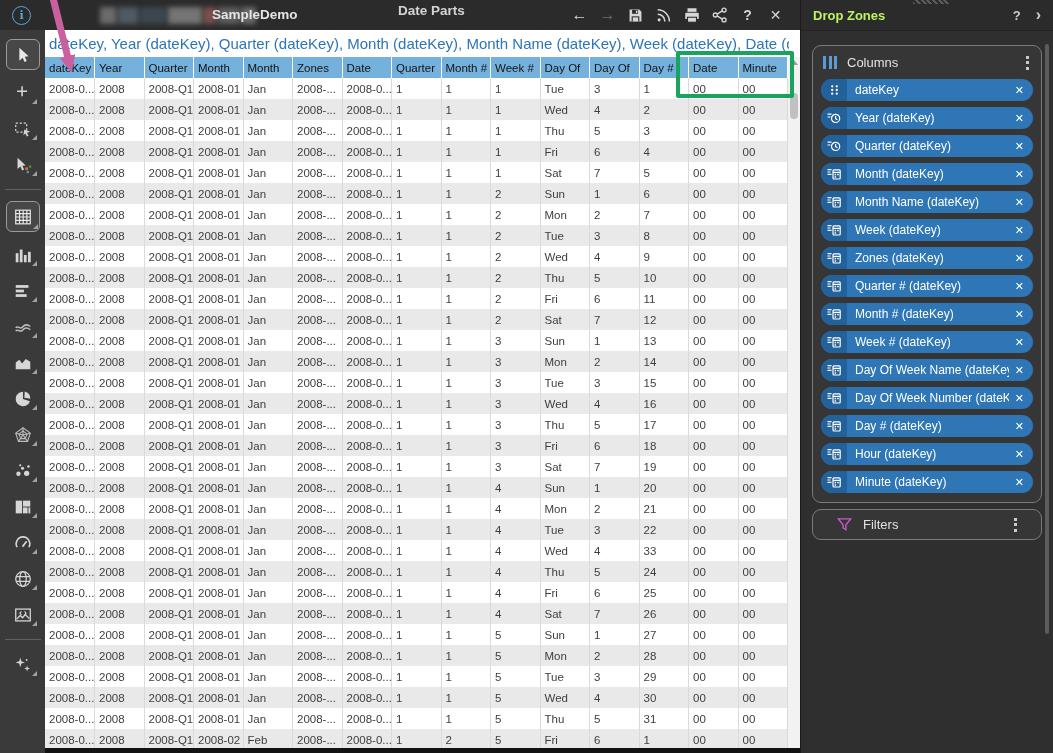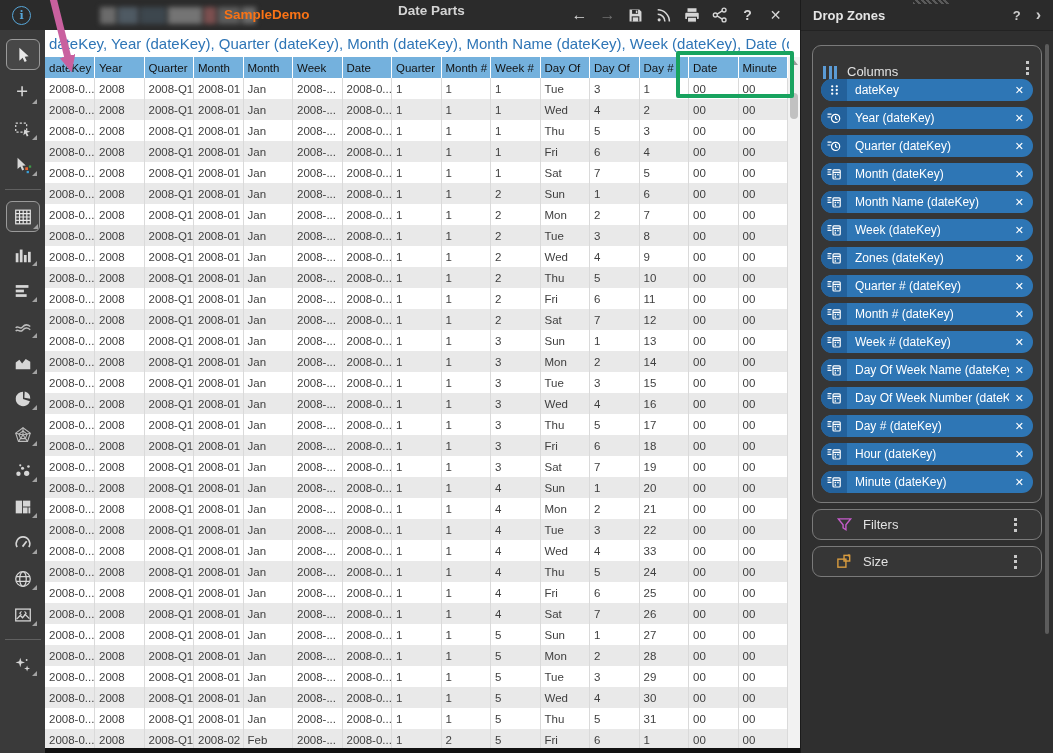--- a/index.html
+++ b/index.html
@@ -5,21 +5,21 @@
   html,body{margin:0;padding:0;background:#1e1e1e;}
   .app{position:relative;width:1053px;height:753px;overflow:hidden;background:#ffffff;
        font-family:"Liberation Sans",sans-serif;-webkit-font-smoothing:antialiased;}
 
   
   .topbar{position:absolute;left:0;top:0;width:800px;height:30px;background:#2b2b2b;color:#d8d8d8;z-index:6;}
   .info-badge{position:absolute;left:12px;top:6px;width:17px;height:17px;border:1.6px solid #57a6d8;border-radius:50%;
               color:#57a6d8;font-size:11px;font-weight:700;text-align:center;line-height:17px;font-family:"DejaVu Serif",serif;}
   .blurstrip{position:absolute;left:100px;top:7px;display:flex;gap:2px;filter:blur(2.5px);}
   .blurstrip span{height:17px;display:inline-block;}
-  .doc-title{position:absolute;left:224px;top:7px;font-size:13.5px;font-weight:600;color:#f97316;}
+  .doc-title{position:absolute;left:212px;top:7px;font-size:13.5px;font-weight:600;color:#e5e5e5;}
   .page-tab{position:absolute;left:398px;top:3px;font-size:13.5px;font-weight:600;color:#d4d4d4;text-align:center;}
   .tb-icons{position:absolute;left:570px;top:0;height:30px;display:flex;align-items:center;gap:9px;}
   .tb-ic{width:19px;height:22px;display:flex;align-items:center;justify-content:center;color:#d6d6d6;font-size:15px;}
   .tb-ic svg{display:block;}
   .tb-ic.disabled{color:#6f6f6f;}
   .glyph16{font-size:16px;line-height:16px;}
 
   
   .ltoolbar{position:absolute;left:0;top:30px;width:45px;height:723px;background:#3a3a3a;display:flex;flex-direction:column;
             align-items:center;padding-top:9px;box-sizing:border-box;z-index:5;}
@@ -39,27 +39,27 @@
              border-right:1px solid #dadada;background:#ffffff;}
   .dtable tr:nth-child(even) td{background:#e9e9e9;}
   .vscroll{position:absolute;right:0;top:27px;width:12px;height:691px;background:#f2f2f2;}
   .vscroll .uparrow{position:absolute;left:2px;top:3px;border-left:4px solid transparent;border-right:4px solid transparent;border-bottom:5px solid #9b9b9b;}
   .vscroll .thumb{position:absolute;left:2px;top:36px;width:8px;height:26px;background:#c1c1c1;border-radius:4px;}
   .hstrip{position:absolute;left:0;bottom:0;width:755px;height:5px;background:#121212;}
 
   
   .panel{position:absolute;left:800px;top:0;width:253px;height:753px;background:#2f2f2f;border-left:1px solid #1b1b1b;box-sizing:border-box;z-index:6;}
   .panel-header{height:30px;display:flex;align-items:center;background:#2b2b2b;border-bottom:1px solid #232323;}
-  .panel-title{font-size:13px;font-weight:700;color:#e5e5e5;margin-left:12px;}
+  .panel-title{font-size:13px;font-weight:700;color:#bef264;margin-left:12px;}
   .panel-hicons{margin-left:auto;margin-right:12px;display:flex;gap:15px;color:#cdcdcd;font-size:13px;font-weight:700;}
   .drag-hatch{position:absolute;left:112px;top:0;width:36px;height:4px;
               background:repeating-linear-gradient(45deg,#5a5a5a 0 2px,#2b2b2b 2px 4px);}
   .section-box{margin:0 11px;border:1px solid #7a7a7a;border-radius:9px;background:#363636;box-sizing:border-box;}
   .columns-box{margin-top:14px;padding-bottom:9px;}
-  .sec-head{height:33px;display:flex;align-items:flex-end;padding:0 10px;}
+  .sec-head{height:33px;display:flex;align-items:center;padding:0 10px;}
   .sec-label{font-size:13px;color:#e2e2e2;margin-left:10px;}
   .kebab{margin-left:auto;display:flex;flex-direction:column;gap:2.5px;padding:4px 2px;cursor:pointer;}
   .kebab i{width:3px;height:3px;background:#c9c9c9;display:block;}
   .colbars{display:flex;gap:2.5px;}
   .colbars i{width:3px;height:13px;background:#5b9bd5;display:block;}
   .pills{padding:0 8px;display:flex;flex-direction:column;gap:6px;}
   .pill{height:22px;border-radius:11px;background:#2e76b5;display:flex;align-items:center;color:#fff;font-size:12px;overflow:hidden;flex:0 0 auto;}
   .pill .iseg{width:26px;height:22px;background:#23619b;border-radius:11px 0 0 11px;display:flex;align-items:center;justify-content:center;flex:0 0 auto;}
   .pill .plabel{margin-left:8px;white-space:nowrap;overflow:hidden;flex:1 1 auto;}
   .pill .pclose{margin:0 9px 0 6px;font-size:11px;flex:0 0 auto;cursor:pointer;}
@@ -249,21 +249,21 @@
   <div class="main">
     <div class="viz-title">dateKey, Year (dateKey), Quarter (dateKey), Month (dateKey), Month Name (dateKey), Week (dateKey), Date (dat...</div>
     <table class="dtable" id="data-table">
       <thead>
           <tr>
             <th>dateKey</th>
             <th>Year</th>
             <th>Quarter</th>
             <th>Month</th>
             <th>Month</th>
-            <th>Week</th>
+            <th>Zones</th>
             <th>Date</th>
             <th>Quarter</th>
             <th>Month #</th>
             <th>Week #</th>
             <th>Day Of</th>
             <th>Day Of</th>
             <th>Day #</th>
             <th>Date</th>
             <th>Minute</th>
           </tr>
@@ -1116,35 +1116,20 @@
       </span>
       <span class="sec-label">Filters</span>
       <span class="kebab">
           <i></i>
           <i></i>
           <i></i>
         </span>
     </div>
 
 
-    <div class="section-box zone-row">
-      <span class="zone-icon">
-        <svg width="17" height="17" viewBox="0 0 18 18" fill="none" stroke="#d79b3f" stroke-width="1.5">
-            <rect x="2" y="6.5" width="8.5" height="8.5"></rect>
-            <rect x="8.5" y="2.5" width="6" height="6"></rect>
-            <rect x="12.5" y="1.5" width="2.2" height="2.2" fill="#d79b3f" stroke="none"></rect>
-          </svg>
-      </span>
-      <span class="sec-label">Size</span>
-      <span class="kebab">
-          <i></i>
-          <i></i>
-          <i></i>
-        </span>
-    </div>
 
 
     <span class="panel-scroll"></span>
   </div>
 
   <div class="green-rect"></div>
   <svg class="arrow-svg">
     <defs>
       <marker id="ah" markerUnits="userSpaceOnUse" markerWidth="20" markerHeight="18" refX="2" refY="8" orient="auto">
         <path d="M0 0 L17 8 L0 16 Z" fill="#c9609f"></path>

